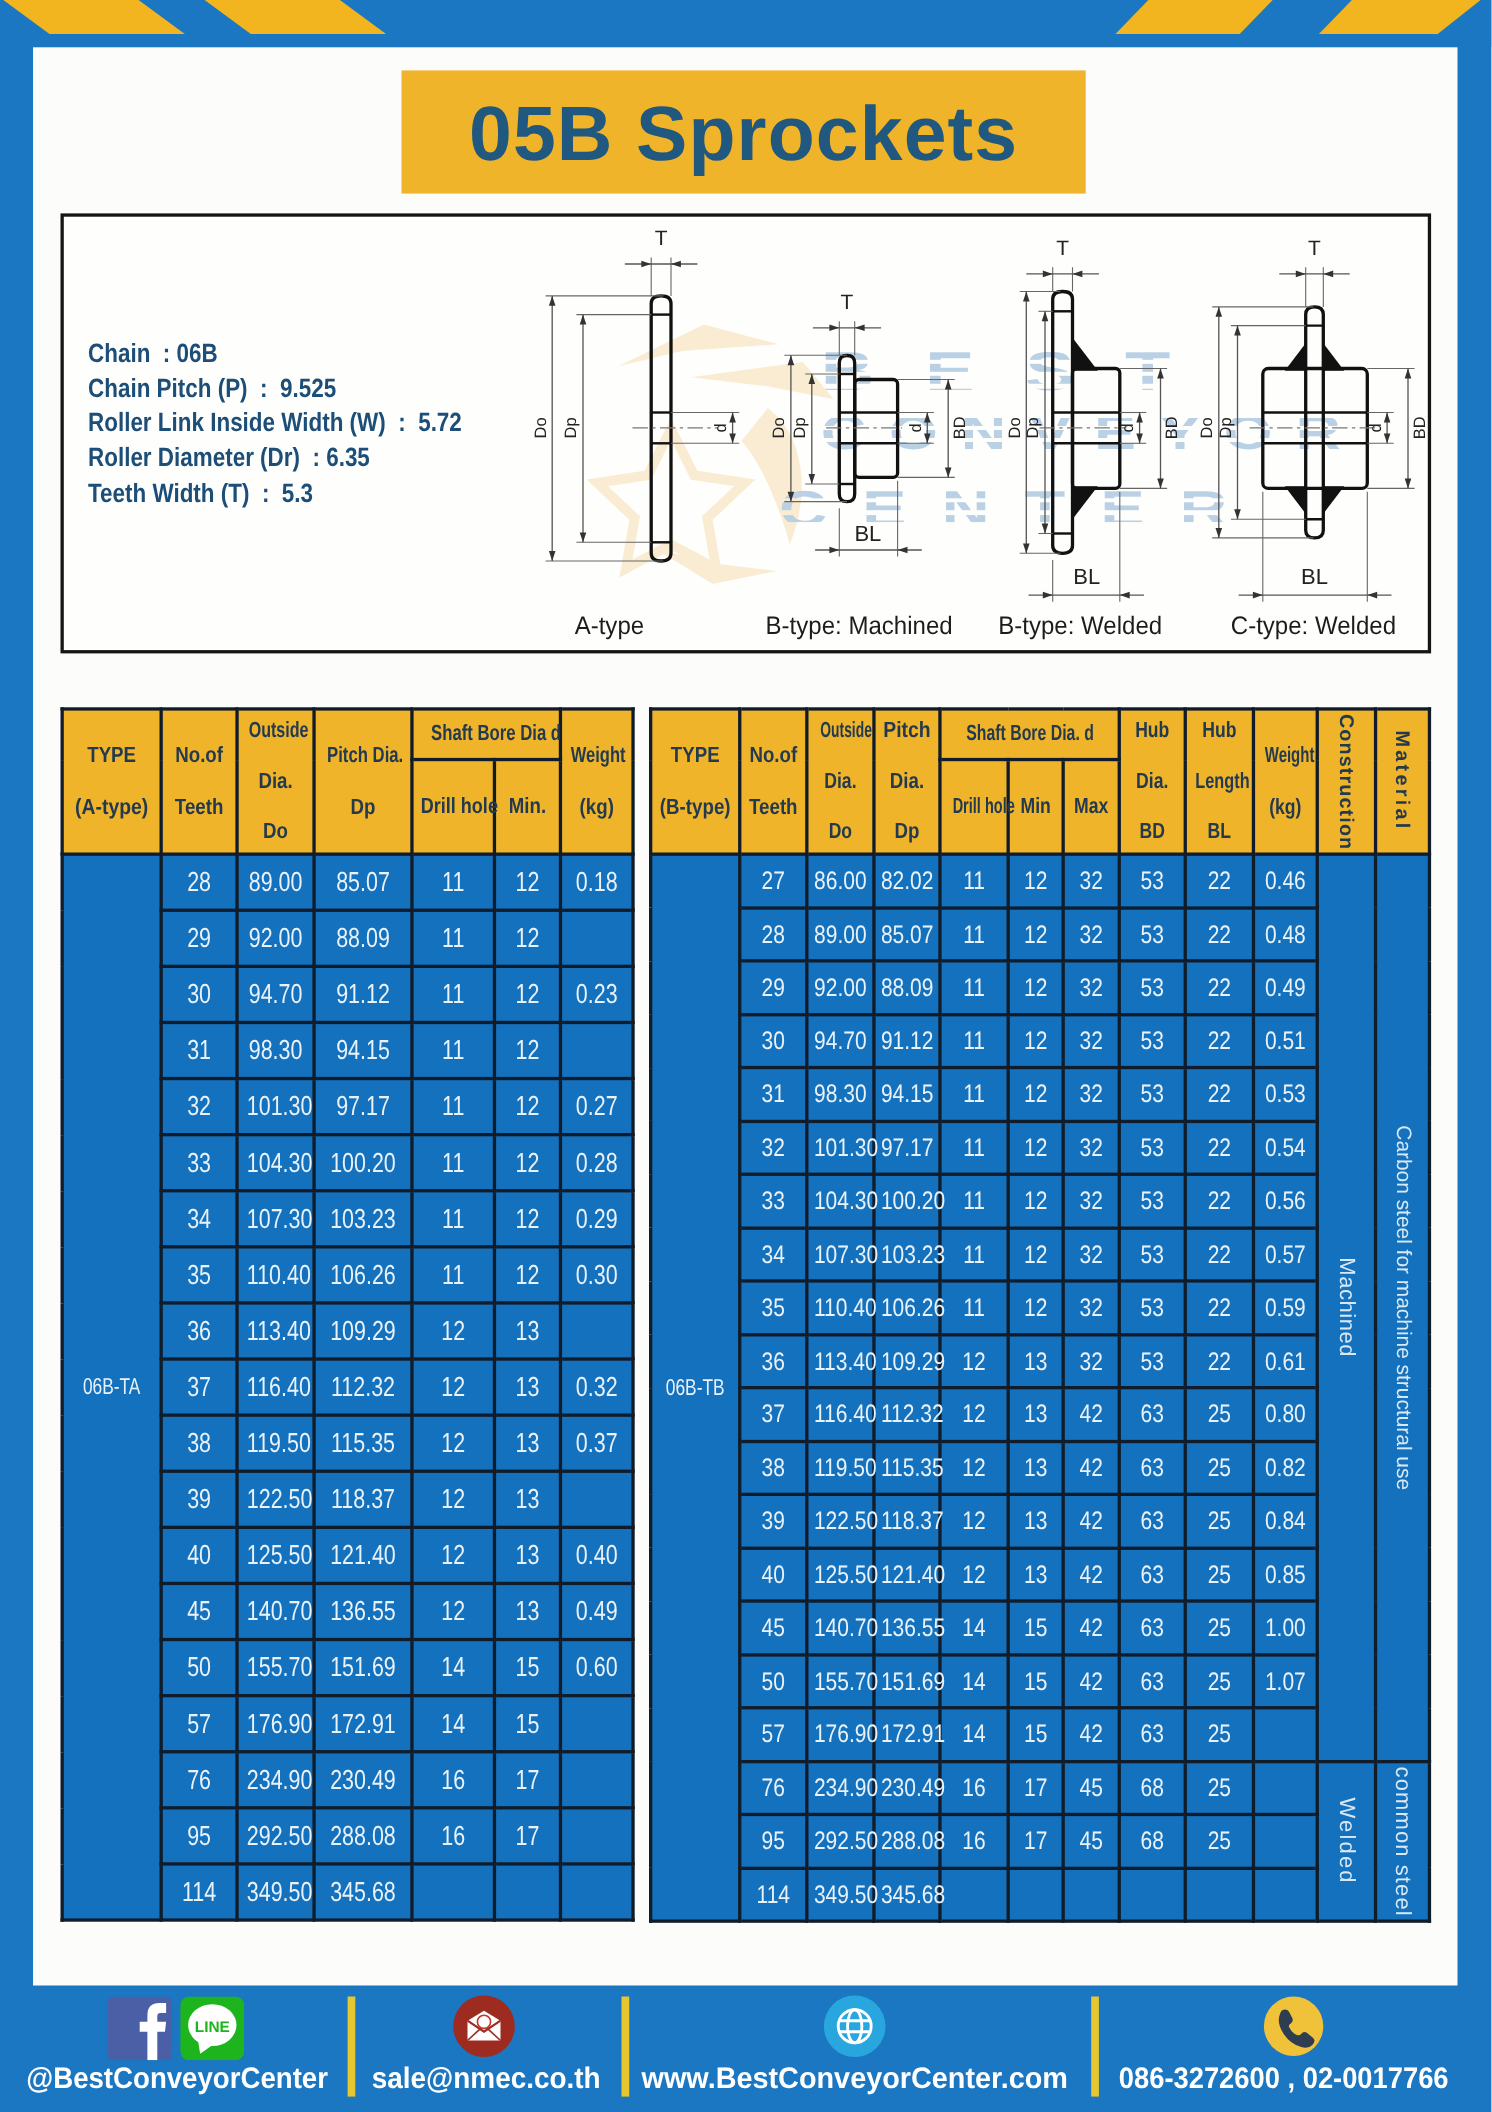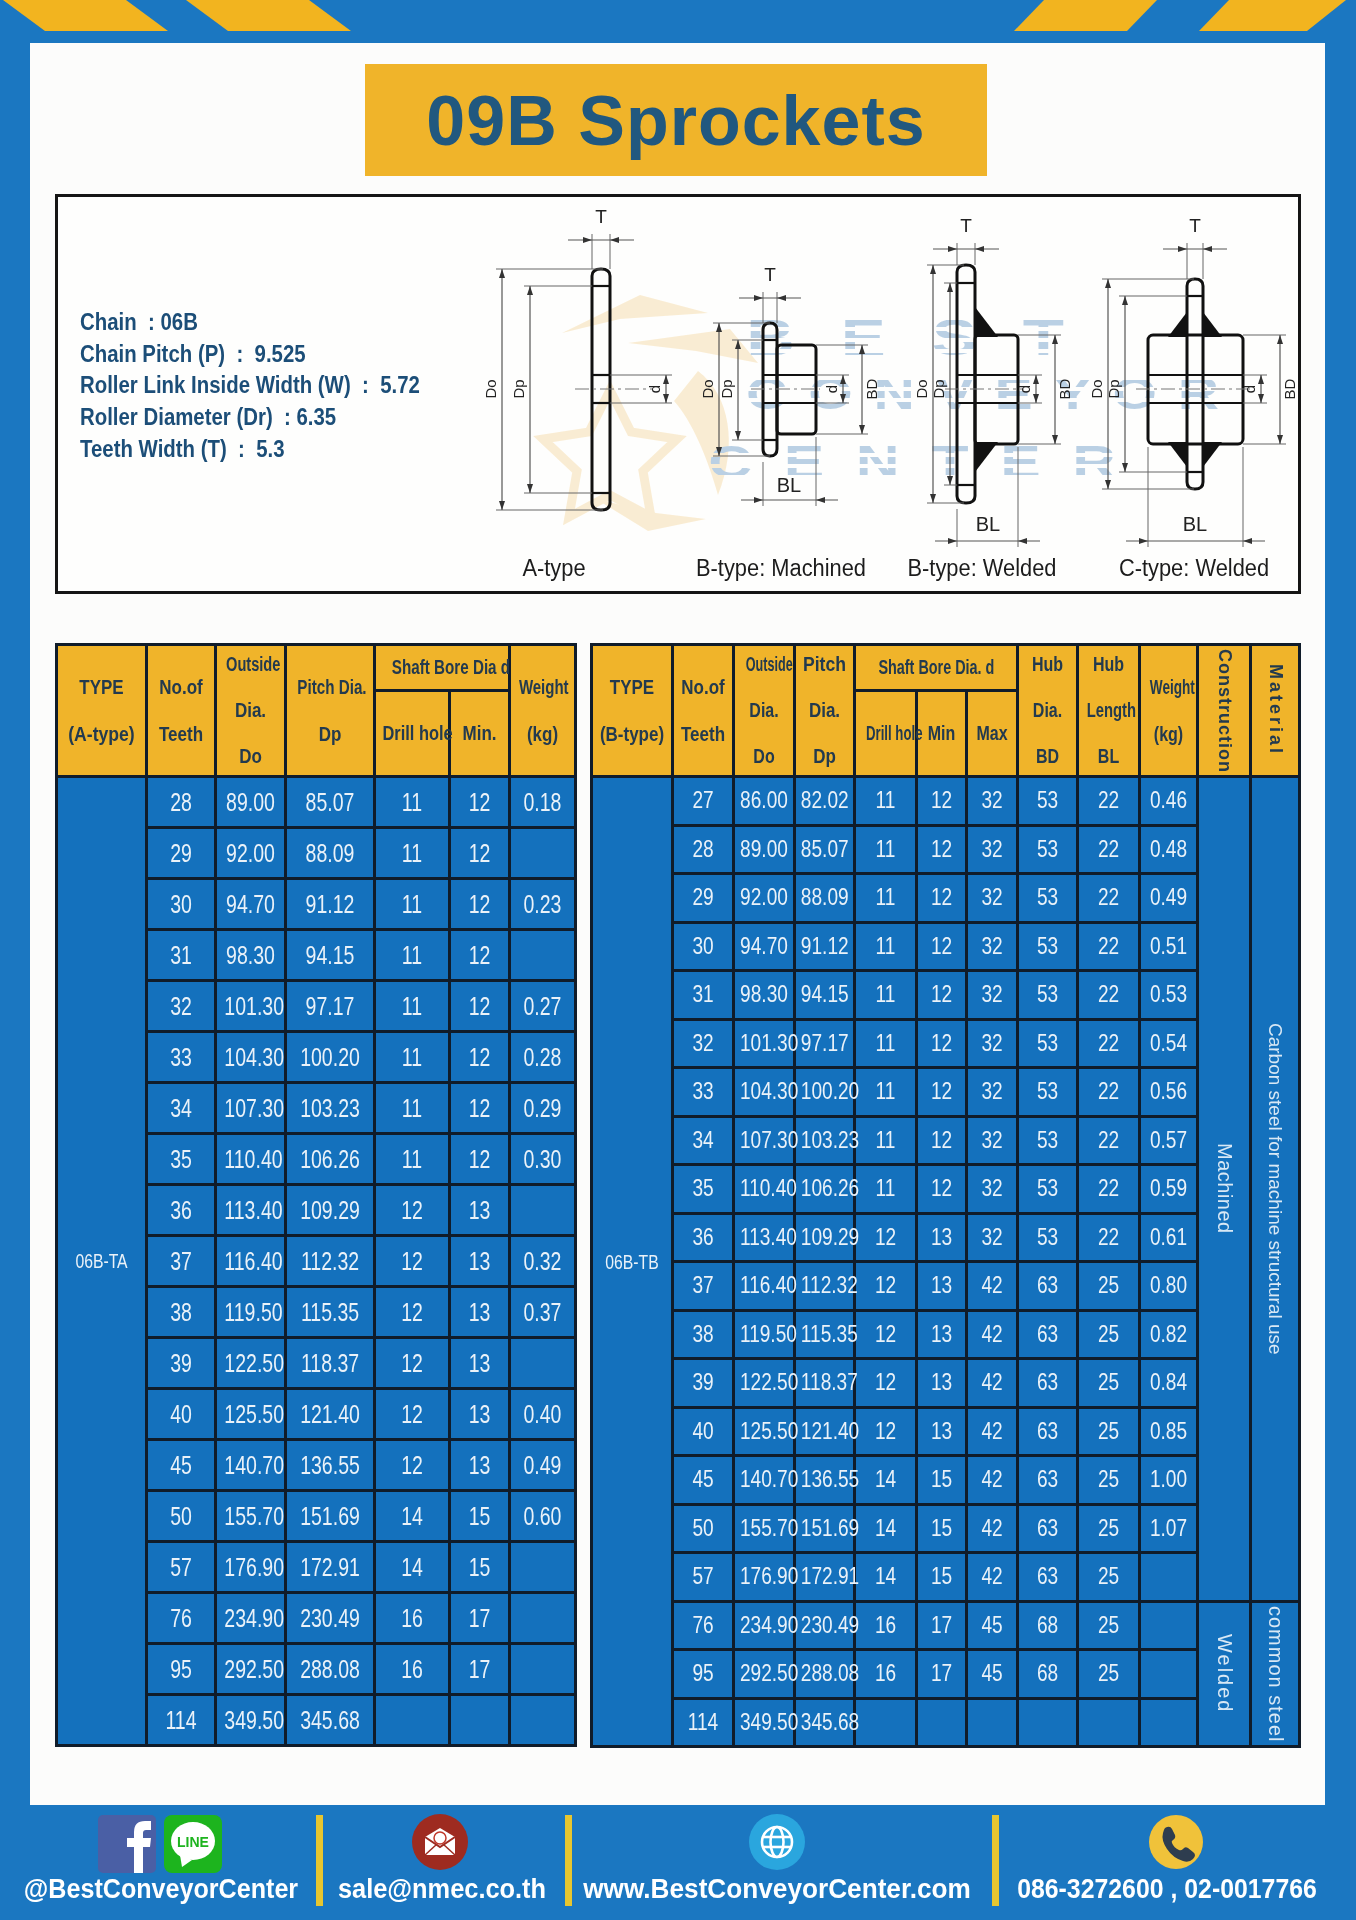--- a/index.html
+++ b/index.html
@@ -24,21 +24,21 @@
 </style></head><body>
 <div class="page">
     <svg style="position:absolute;left:0;top:0" width="1356" height="43" viewBox="0 0 1356 43">
       <rect width="1356" height="43" fill="#1b77c1"></rect>
       <polygon points="3,0 126,0 168,31 45,31" fill="#f2b41f"></polygon>
       <polygon points="186,0 309,0 351,31 228,31" fill="#f2b41f"></polygon>
       <polygon points="1044,0 1157,0 1127,31 1014,31" fill="#f2b41f"></polygon>
       <polygon points="1229,0 1346,0 1307,31 1199,31" fill="#f2b41f"></polygon>
     </svg>
     <div class="white"></div>
-    <div class="title">09B Sprockets</div>
+    <div class="title">05B Sprockets</div>
     <div class="dbox">
       <svg style="position:absolute;left:442px;top:58px;opacity:0.5" width="310" height="310" viewBox="0 0 310 310">
         <g fill="#f6dcab" stroke="none">
           <path d="M 62 78 L 140 40 L 208 58 L 120 64 Z"></path>
           <path d="M 128 88 L 230 74 L 258 108 L 196 96 Z"></path>
           <path d="M 198 116 C 230 140 238 190 218 240 C 208 204 192 166 174 146 Z"></path>
           <path d="M 96 244 L 148 276 L 206 264 L 156 258 Z"></path>
         </g>
         <g fill="none" stroke="#f6dcab" stroke-width="9">
           <path d="M 110 135 L 131 177 L 177 184 L 143 216 L 151 262 L 110 240 L 69 262 L 77 216 L 43 184 L 89 177 Z"></path>

